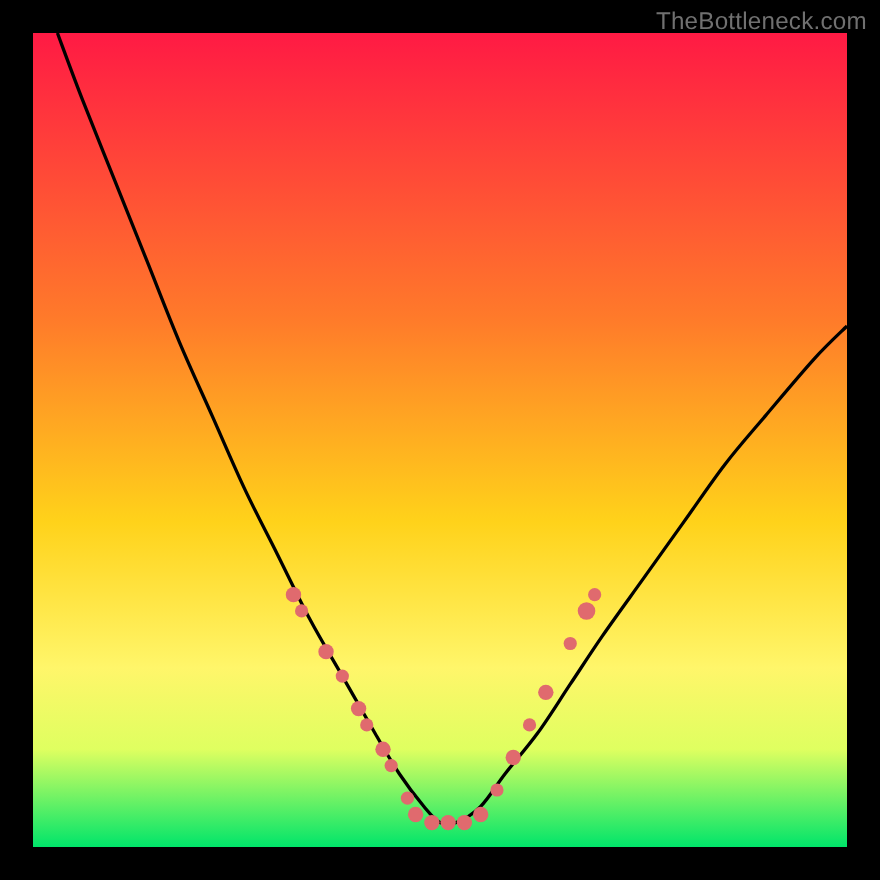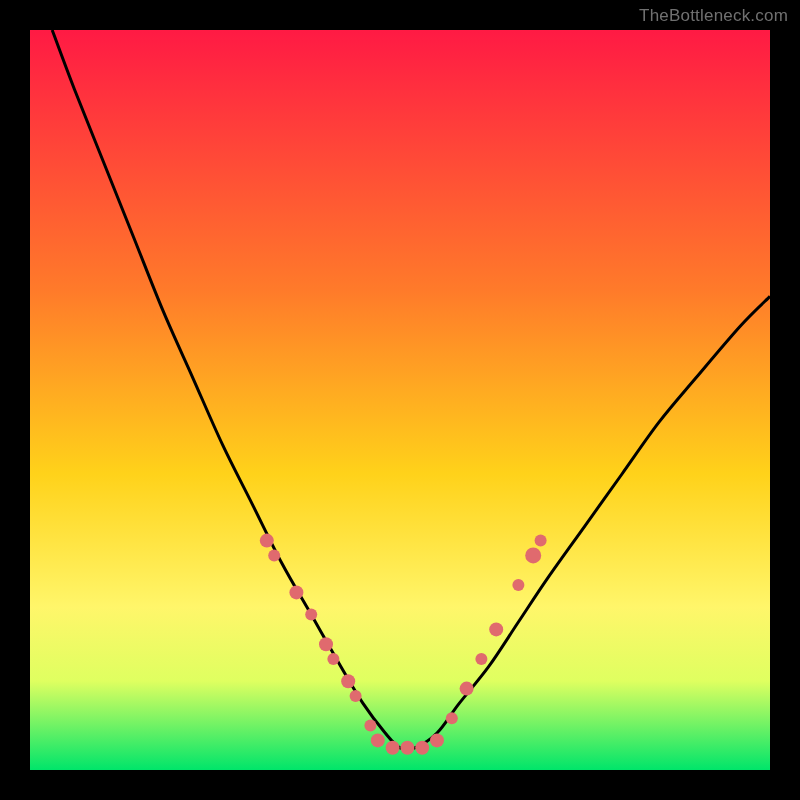--- a/index.html
+++ b/index.html
@@ -15,21 +15,21 @@
     position: relative;
     width: 800px;
     height: 800px;
     background: #000;
   }
   .watermark {
     position: absolute;
     top: 6px;
     right: 12px;
     color: #707070;
-    font-size: 17px;
+    font-size: 22px;
     font-weight: 500;
     letter-spacing: 0.2px;
     z-index: 10;
     user-select: none;
   }
   svg {
     display: block;
   }
 </style>
 </head>

